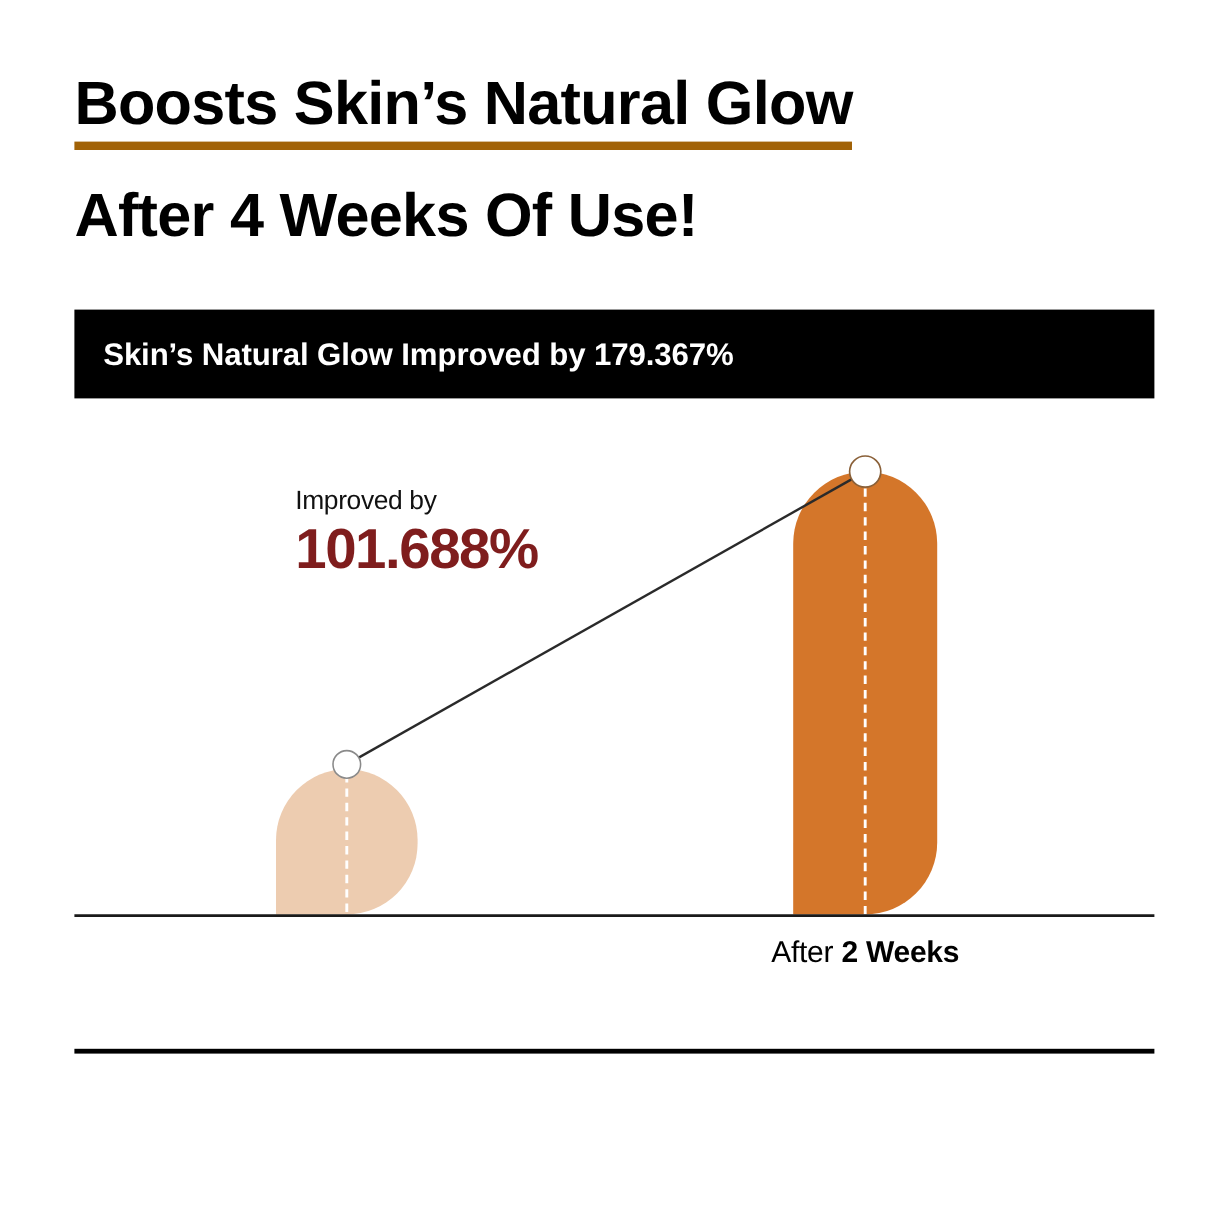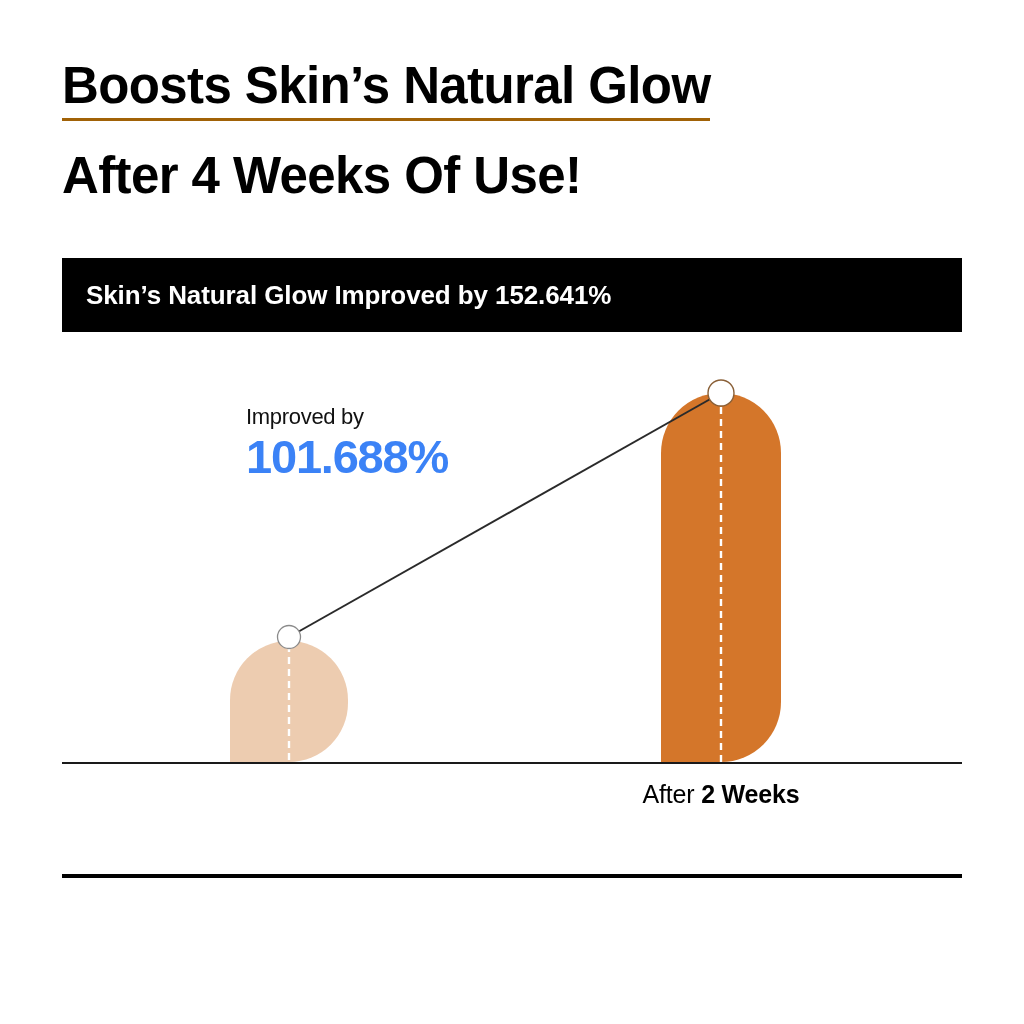--- a/index.html
+++ b/index.html
@@ -30,21 +30,21 @@
     font-size: 51px;
     font-weight: 700;
     line-height: 1.08;
     letter-spacing: -0.6px;
     color: #000000;
     white-space: nowrap;
   }
   .headline-line-1 {
     display: inline-block;
     padding-bottom: 5px;
-    border-bottom: 3px solid #a16207;
+    border-bottom: 7px solid #a16207;
   }
   .headline-line-2 {
     margin-top: 27px;
   }
 
   
   .banner {
     position: absolute;
     left: 62px;
     top: 258px;
@@ -85,21 +85,21 @@
   .callout-label {
     font-size: 22px;
     font-weight: 400;
     color: #111111;
     line-height: 1.15;
     letter-spacing: -0.3px;
   }
   .callout-value {
     font-size: 47px;
     font-weight: 700;
-    color: #3b82f6;
+    color: #7f1d1d;
     line-height: 1.12;
     letter-spacing: -1.2px;
     margin-top: 2px;
   }
 
   .axis-label {
     position: absolute;
     top: 780px;
     font-size: 25px;
     color: #000000;
@@ -144,21 +144,21 @@
 <body>
 
 <div id="page">
 
   <div class="headline">
     <div class="headline-line"><span class="headline-line-1">Boosts Skin’s Natural Glow</span></div>
     <div class="headline-line headline-line-2">After 4 Weeks Of Use!</div>
   </div>
 
   <div class="banner">
-    <span class="banner-text">Skin’s Natural Glow Improved by 152.641%</span>
+    <span class="banner-text">Skin’s Natural Glow Improved by 179.367%</span>
   </div>
 
   <div class="chart">
 
     <svg class="chart-svg" width="1024" height="1024" viewBox="0 0 1024 1024">
       <defs>
 
         <clipPath id="clip-before">
           <path d="M230,762 L230,700 A59,59 0 0 1 348,700 L348,703 A59,59 0 0 1 289,762 Z"></path>
         </clipPath>

